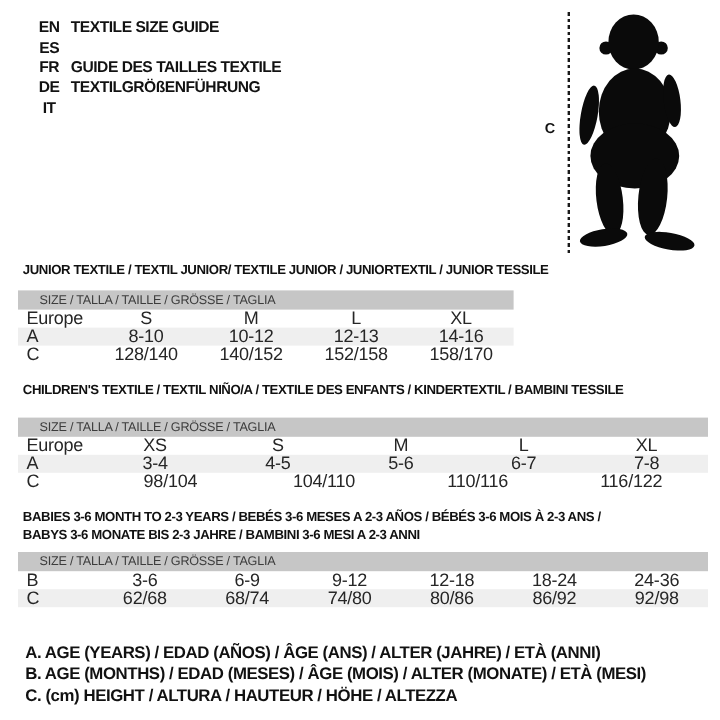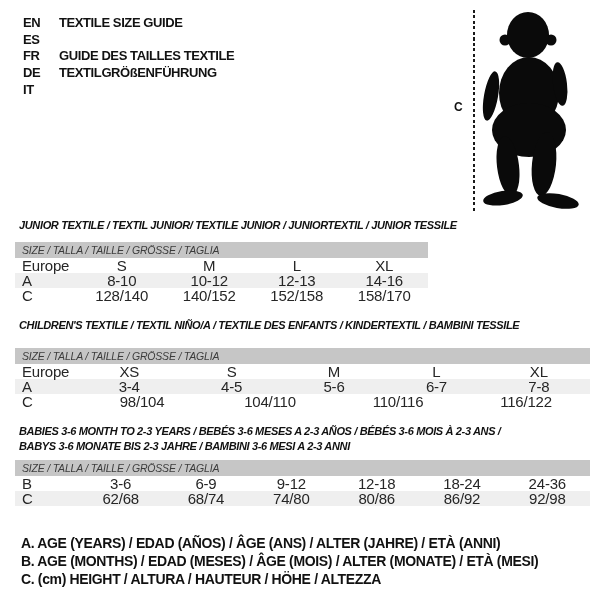--- a/index.html
+++ b/index.html
@@ -8,21 +8,21 @@
     background:#ffffff;
     font-family:"Liberation Sans", sans-serif;
     position:relative;
     overflow:hidden;
     color:#222;
   }
   .page { position:absolute; inset:0; }
 
   
   .lang-list { position:absolute; left:23px; top:15px; }
-  .lang-row { display:flex; height:16.7px; line-height:16.7px; }
+  .lang-row { display:flex; height:16.7px; line-height:16.7px;text-align:center; }
   .lang-code, .lang-label {
     font-weight:bold; font-size:13px; letter-spacing:-0.4px; color:#121212;
     white-space:nowrap;
   }
   .lang-code { width:36px; }
 
   
   .figure { position:absolute; left:440px; top:0; width:160px; height:220px; }
   .dotted-line {
     position:absolute; left:33px; top:10px; width:2px; height:202px;
@@ -34,30 +34,30 @@
   }
   .baby-svg { position:absolute; left:40px; top:10px; }
 
   
   .section { position:absolute; left:15px; }
   #sec0 { top:218px; width:413px; }
   #sec1 { top:318px; width:575px; }
   #sec2 { top:424px; width:575px; }
   .sec-title {
     font-weight:bold; font-size:11px; line-height:15px;
-    letter-spacing:-0.35px; color:#111; margin-left:4px; white-space:nowrap;font-style:italic;
+    letter-spacing:-0.35px; color:#111; margin-left:4px; white-space:nowrap;
   }
   #sec0 .size-table { margin-top:9px; }
   #sec1 .size-table { margin-top:15px; }
   #sec2 .size-table { margin-top:6px; }
   .size-bar {
     height:16px; line-height:16px;
     background:var(--bar-color, #c6c6c6);
     color:#3c3c3c; font-size:10.5px; letter-spacing:-0.2px;
-    padding-left:7px; white-space:nowrap;font-style:italic;
+    padding-left:18px; white-space:nowrap;
   }
   .t-row { display:flex; height:15px; line-height:15px; font-size:15px; color:#262626; }
   .t-row.shaded { background:var(--shade-color, #efefef); }
   .t-label { width:56px; padding-left:7px; letter-spacing:-0.2px; }
   .t-cell { flex:1; text-align:center; letter-spacing:-0.2px; }
 
   
   .notes { position:absolute; left:21px; top:534px; }
   .note-line {
     font-weight:bold; font-size:14px; line-height:18px;

